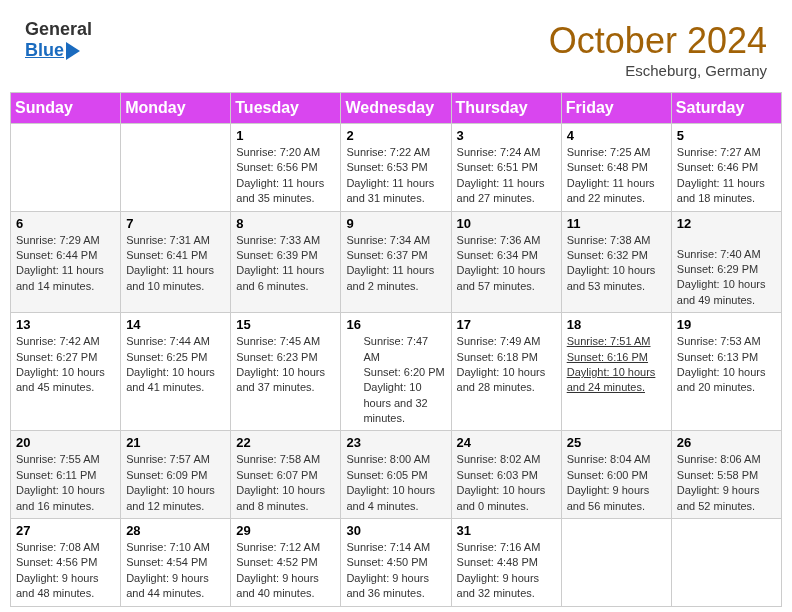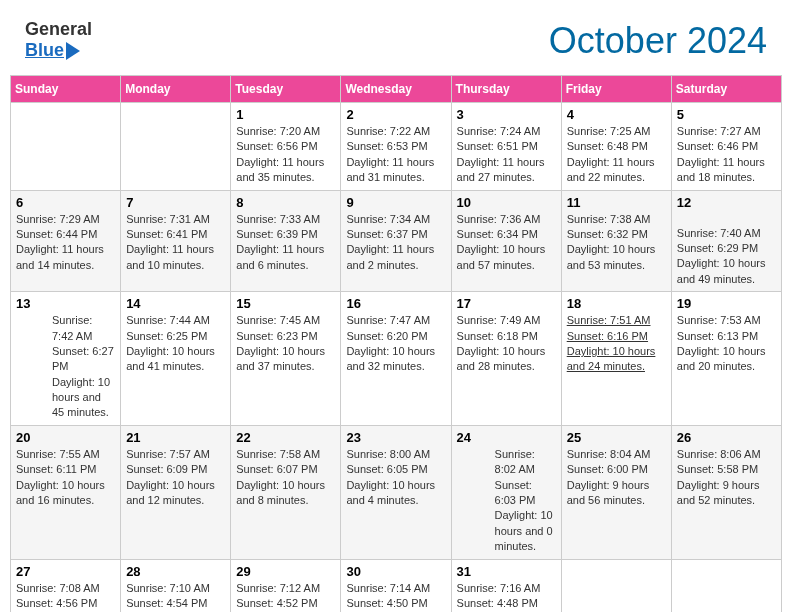--- a/index.html
+++ b/index.html
@@ -36,39 +36,39 @@
       border-bottom: 9px solid transparent;
       margin-left: 2px;
       margin-top: 2px;
     }
     .title-section {
       text-align: right;
     }
     .month-title {
       font-size: 36px;
       font-weight: normal;
-      color: #0369a1;
+      color: #a16207;
     }
     .location {
       font-size: 15px;
       color: #444;
     }
     .calendar {
       width: 100%;
       border-collapse: collapse;
       margin-top: 8px;
       font-size: 11px;
     }
     .calendar th {
-      background-color: #ec4899;
+      background-color: #d946ef;
       color: #fff;
       padding: 6px 4px;
       text-align: left;
       font-weight: bold;
-      font-size: 12px;
+      font-size: 16px;
       border: 1px solid #ccc;
     }
     .calendar td {
       border: 1px solid #ccc;
       vertical-align: top;
       padding: 4px 5px;
       min-height: 80px;
       width: 14.28%;
       background: #fff;
     }
@@ -99,20 +99,21 @@
         <span class="logo-general">General</span>
       </div>
       <div style="display:flex;align-items:center;">
         <span class="logo-blue" style="font-size:18px;font-weight:bold;text-decoration:underline;">Blue</span>
         <div class="logo-arrow"></div>
       </div>
     </div>
   </div>
   <div class="title-section">
     <div class="month-title">October 2024</div>
+    <div class="location">Escheburg, Germany</div>
   </div>
 </div>
 
 <table class="calendar">
   <thead>
     <tr id="weekday-header">
     <th>Sunday</th>
         <th>Monday</th>
         <th>Tuesday</th>
         <th>Wednesday</th>
@@ -196,39 +197,39 @@
         <td>
           <span class="day-number">12</span>
           <div class="day-info" style="white-space: pre-line; margin-top: 16px;">Sunrise: 7:40 AM
 Sunset: 6:29 PM
 Daylight: 10 hours and 49 minutes.</div>
         </td>
       </tr>
       <tr>
         <td>
           <span class="day-number">13</span>
-          <div class="day-info" style="white-space: pre-line; margin-left: 36px;">Sunrise: 7:42 AM
+          <div class="day-info" style="white-space: pre-line;">Sunrise: 7:42 AM
 Sunset: 6:27 PM
 Daylight: 10 hours and 45 minutes.</div>
         </td>
         <td>
           <span class="day-number">14</span>
           <div class="day-info" style="white-space: pre-line;">Sunrise: 7:44 AM
 Sunset: 6:25 PM
 Daylight: 10 hours and 41 minutes.</div>
         </td>
         <td>
           <span class="day-number">15</span>
           <div class="day-info" style="white-space: pre-line;">Sunrise: 7:45 AM
 Sunset: 6:23 PM
 Daylight: 10 hours and 37 minutes.</div>
         </td>
         <td>
           <span class="day-number">16</span>
-          <div class="day-info" style="white-space: pre-line;">Sunrise: 7:47 AM
+          <div class="day-info" style="white-space: pre-line; margin-left: 17px;">Sunrise: 7:47 AM
 Sunset: 6:20 PM
 Daylight: 10 hours and 32 minutes.</div>
         </td>
         <td>
           <span class="day-number">17</span>
           <div class="day-info" style="white-space: pre-line;">Sunrise: 7:49 AM
 Sunset: 6:18 PM
 Daylight: 10 hours and 28 minutes.</div>
         </td>
         <td>
@@ -264,21 +265,21 @@
 Daylight: 10 hours and 8 minutes.</div>
         </td>
         <td>
           <span class="day-number">23</span>
           <div class="day-info" style="white-space: pre-line;">Sunrise: 8:00 AM
 Sunset: 6:05 PM
 Daylight: 10 hours and 4 minutes.</div>
         </td>
         <td>
           <span class="day-number">24</span>
-          <div class="day-info" style="white-space: pre-line; margin-left: 38px;">Sunrise: 8:02 AM
+          <div class="day-info" style="white-space: pre-line;">Sunrise: 8:02 AM
 Sunset: 6:03 PM
 Daylight: 10 hours and 0 minutes.</div>
         </td>
         <td>
           <span class="day-number">25</span>
           <div class="day-info" style="white-space: pre-line;">Sunrise: 8:04 AM
 Sunset: 6:00 PM
 Daylight: 9 hours and 56 minutes.</div>
         </td>
         <td>

